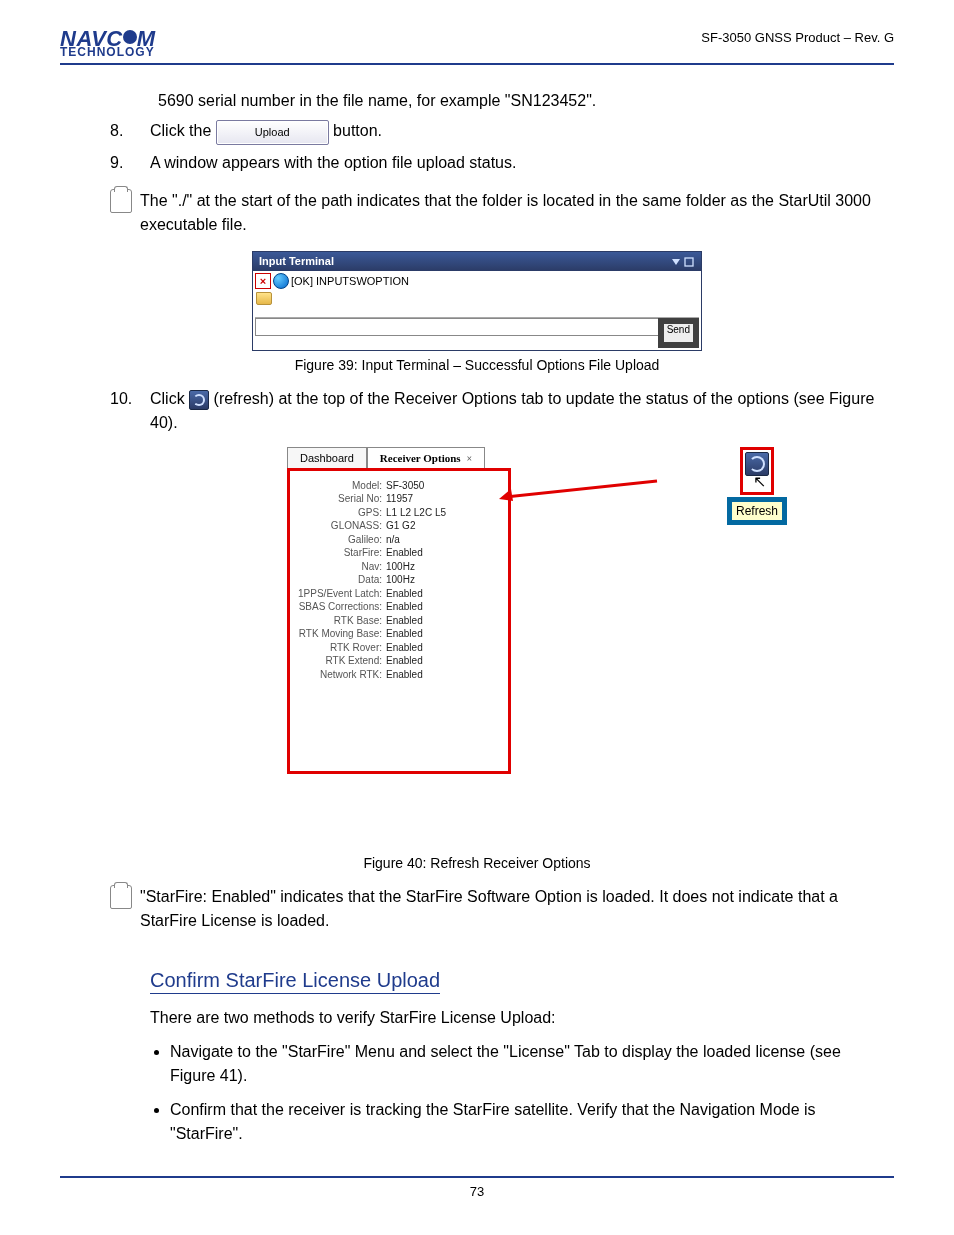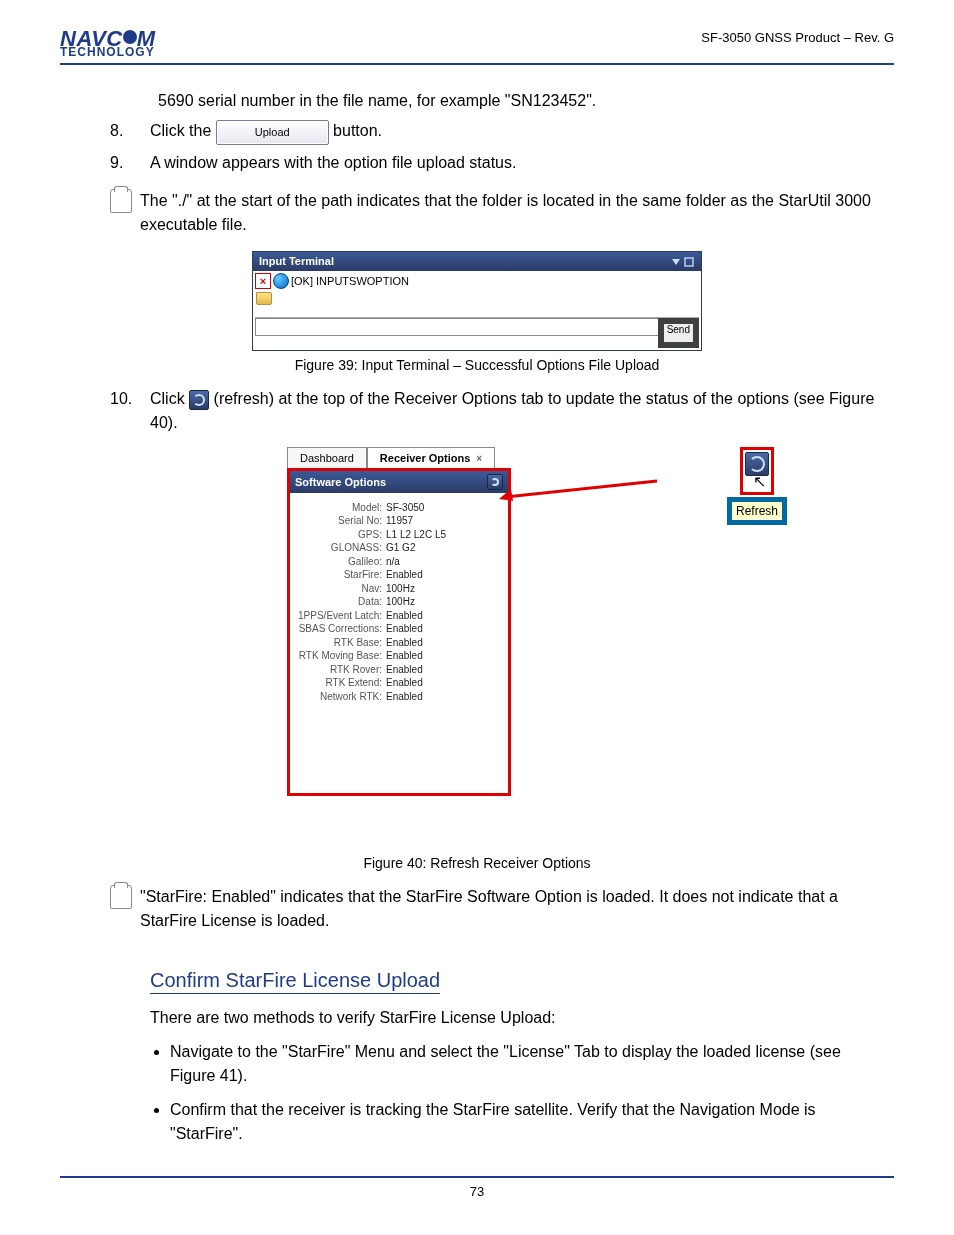--- a/index.html
+++ b/index.html
@@ -207,20 +207,21 @@
   .tab {
     border:1px solid #888;
     border-bottom:none;
     background:#f7f7f7;
     padding:4px 12px;
     margin-right:0px;
   }
   .tab.active {
     background:#fff;
     font-weight:bold;
+    font-family:Liberation Serif, serif;
   }
   .tab .x { margin-left:6px; color:#666; font-size:10px; }
   .opt-panel {
     border:3px solid #e00000;
     width:218px;
     background:#fff;
     font-size:10px;
   }
   .opt-title {
     background: linear-gradient(#3b5998,#2b3b66);
@@ -375,24 +376,20 @@
       Click <span class="refresh-icon"></span> (refresh) at the top of the Receiver Options tab to update the status of the options (see Figure 40).
     </div>
   </div>
 
   <div class="fig-wrap">
     <div class="tabs">
       <div class="tab">Dashboard</div>
       <div class="tab active"><span>Receiver Options</span><span class="x">×</span></div>
     </div>
     <div class="opt-panel">
-      <div class="opt-title">
-        <span>Software Options</span>
-        <span class="refresh-icon"></span>
-      </div>
       <div class="opt-rows" id="opt-rows">
           <div class="opt-row">
             <div class="k">Model:</div>
             <div class="v">SF-3050</div>
           </div>
           <div class="opt-row">
             <div class="k">Serial No:</div>
             <div class="v">11957</div>
           </div>
           <div class="opt-row">

